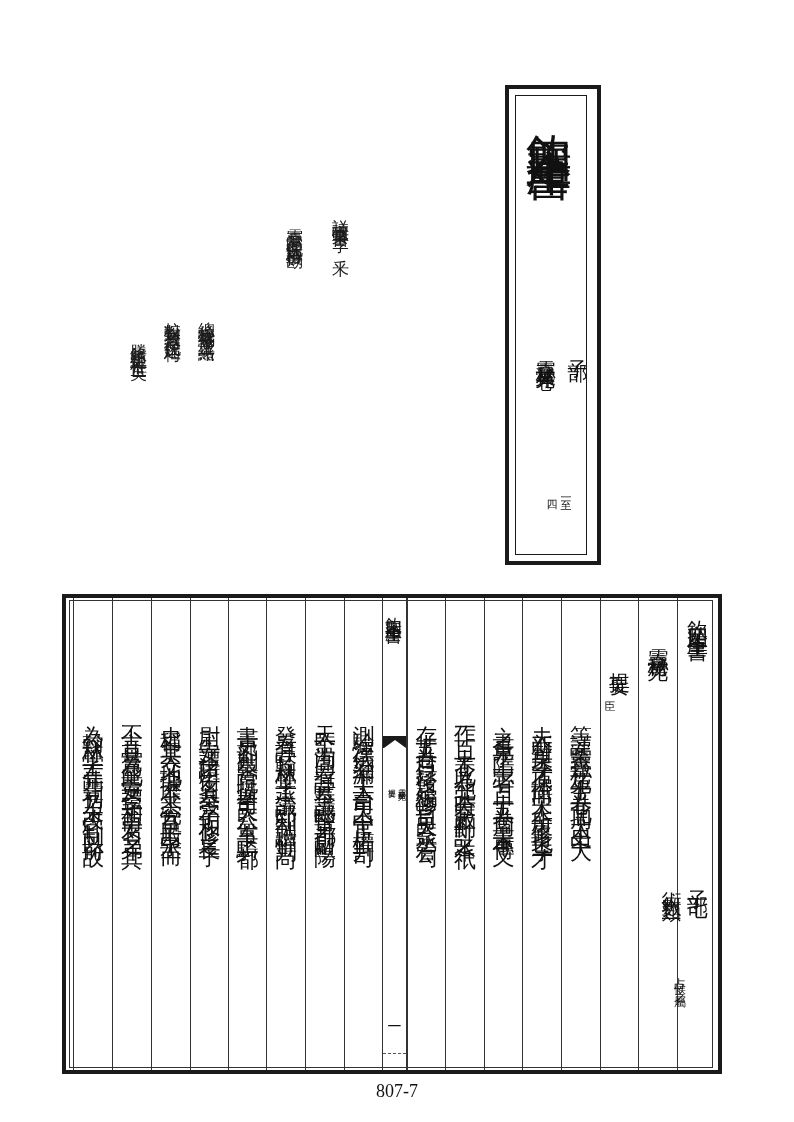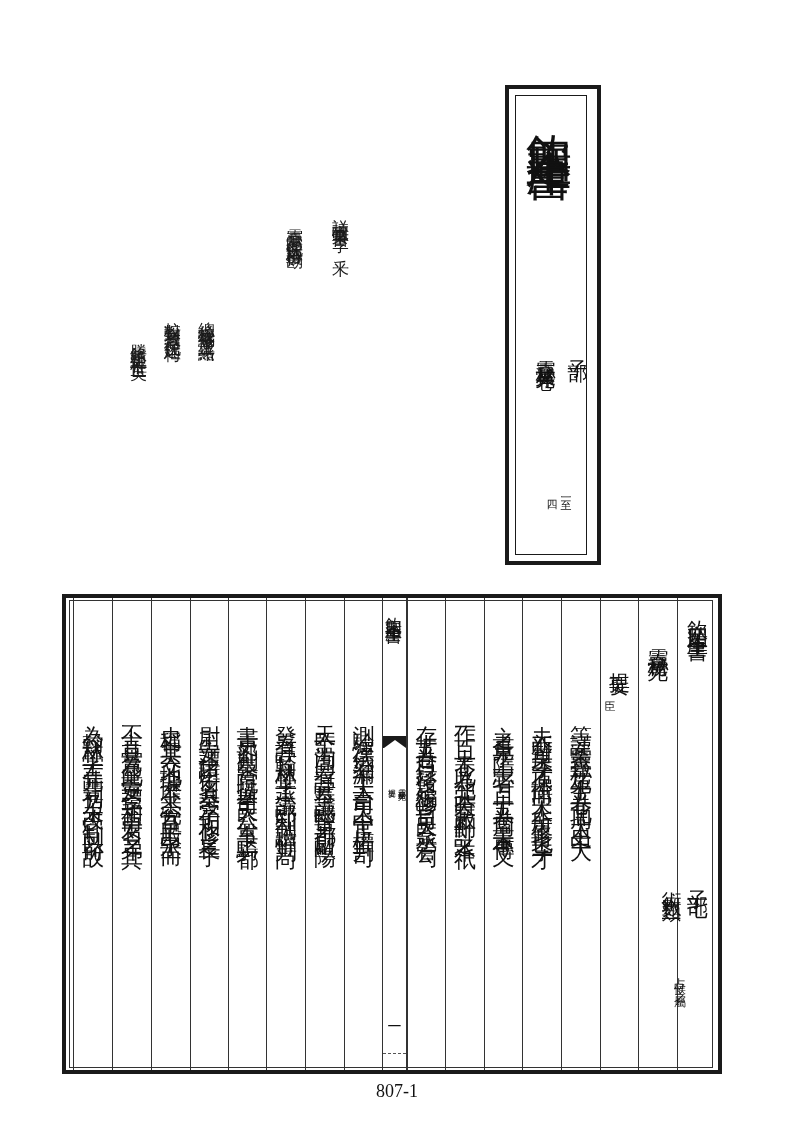--- a/index.html
+++ b/index.html
@@ -170,13 +170,13 @@
     <div class="txt vt" style="top:110px;">史稱其天文地理靡不悉究官至殿中丞而</div>
   </div>
   <div class="col" style="left:46px; width:39px;">
     <div class="txt vt" style="top:110px;">不言其嘗為此書安禮字和甫安石之弟其</div>
   </div>
   <div class="col" style="left:7px; width:39px;">
     <div class="txt vt" style="top:110px;">為翰林學士在元豐初乃未改官制以前故</div>
   </div>
 </div>
 
-<div class="page-number">807-1</div>
+<div class="page-number">807-7</div>
 
 </body></html>

